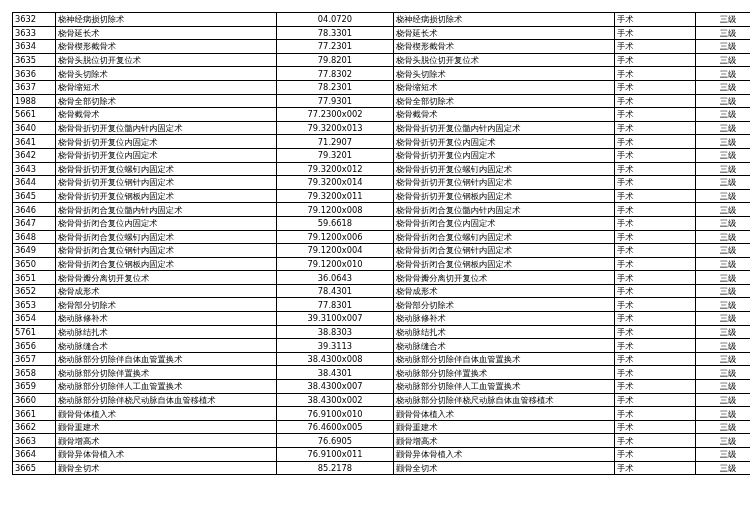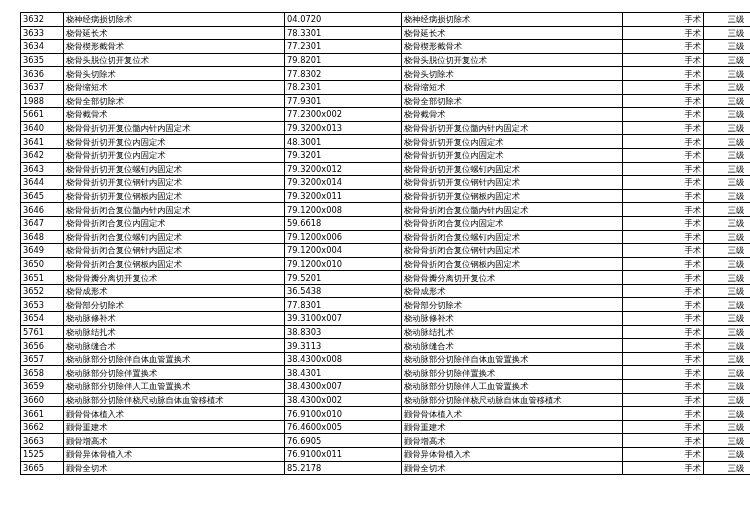--- a/index.html
+++ b/index.html
@@ -11,42 +11,42 @@
     width: 750px;
     height: 529px;
     font-family: "DejaVu Sans", "Liberation Sans", sans-serif;
     color: #000000;
     overflow: hidden;
   }
   .page {
     width: 750px;
     height: 506px;
     box-sizing: border-box;
-    padding: 12px 16px 10px 20px;
+    padding: 12px 16px 10px 12px;
   }
   table.code-table {
     border-collapse: collapse;
     width: 718px;
     table-layout: fixed;
   }
   table.code-table td {
     border: 1px solid #000000;
     font-size: 8.3px;
     line-height: 10px;
     height: 12.6px;
     padding: 0 2px;
     vertical-align: middle;
     white-space: nowrap;
     overflow: hidden;
   }
   td.c-num   { width: 38px;  text-align: left; padding-left: 4px; }
   td.c-name  { width: 216px; text-align: left; padding-left: 3px; }
-  td.c-code  { width: 112px; text-align: left; padding-left: 3px; }
+  td.c-code  { width: 112px; text-align: center; padding-left: 3px; }
   td.c-name2 { width: 216px; text-align: left; padding-left: 3px; }
-  td.c-type  { width: 76px;  text-align: right; }
+  td.c-type  { width: 76px;  text-align: left; }
   td.c-level { width: 60px;  text-align: center; }
 </style>
 </head>
 <body>
 
 <div class="page">
   <table class="code-table">
     <tbody>
         <tr>
           <td class="c-num">3632</td>
@@ -116,21 +116,21 @@
           <td class="c-num">3640</td>
           <td class="c-name">桡骨骨折切开复位髓内针内固定术</td>
           <td class="c-code">79.3200x013</td>
           <td class="c-name2">桡骨骨折切开复位髓内针内固定术</td>
           <td class="c-type">手术</td>
           <td class="c-level">三级</td>
         </tr>
         <tr>
           <td class="c-num">3641</td>
           <td class="c-name">桡骨骨折切开复位内固定术</td>
-          <td class="c-code">48.3001</td>
+          <td class="c-code">71.2907</td>
           <td class="c-name2">桡骨骨折切开复位内固定术</td>
           <td class="c-type">手术</td>
           <td class="c-level">三级</td>
         </tr>
         <tr>
           <td class="c-num">3642</td>
           <td class="c-name">桡骨骨折切开复位内固定术</td>
           <td class="c-code">79.3201</td>
           <td class="c-name2">桡骨骨折切开复位内固定术</td>
           <td class="c-type">手术</td>
@@ -196,29 +196,29 @@
           <td class="c-num">3650</td>
           <td class="c-name">桡骨骨折闭合复位钢板内固定术</td>
           <td class="c-code">79.1200x010</td>
           <td class="c-name2">桡骨骨折闭合复位钢板内固定术</td>
           <td class="c-type">手术</td>
           <td class="c-level">三级</td>
         </tr>
         <tr>
           <td class="c-num">3651</td>
           <td class="c-name">桡骨骨瓣分离切开复位术</td>
-          <td class="c-code">79.5201</td>
+          <td class="c-code">36.0643</td>
           <td class="c-name2">桡骨骨瓣分离切开复位术</td>
           <td class="c-type">手术</td>
           <td class="c-level">三级</td>
         </tr>
         <tr>
           <td class="c-num">3652</td>
           <td class="c-name">桡骨成形术</td>
-          <td class="c-code">36.5438</td>
+          <td class="c-code">78.4301</td>
           <td class="c-name2">桡骨成形术</td>
           <td class="c-type">手术</td>
           <td class="c-level">三级</td>
         </tr>
         <tr>
           <td class="c-num">3653</td>
           <td class="c-name">桡骨部分切除术</td>
           <td class="c-code">77.8301</td>
           <td class="c-name2">桡骨部分切除术</td>
           <td class="c-type">手术</td>
@@ -298,21 +298,21 @@
         </tr>
         <tr>
           <td class="c-num">3663</td>
           <td class="c-name">颧骨增高术</td>
           <td class="c-code">76.6905</td>
           <td class="c-name2">颧骨增高术</td>
           <td class="c-type">手术</td>
           <td class="c-level">三级</td>
         </tr>
         <tr>
-          <td class="c-num">1525</td>
+          <td class="c-num">3664</td>
           <td class="c-name">颧骨异体骨植入术</td>
           <td class="c-code">76.9100x011</td>
           <td class="c-name2">颧骨异体骨植入术</td>
           <td class="c-type">手术</td>
           <td class="c-level">三级</td>
         </tr>
         <tr>
           <td class="c-num">3665</td>
           <td class="c-name">颧骨全切术</td>
           <td class="c-code">85.2178</td>

